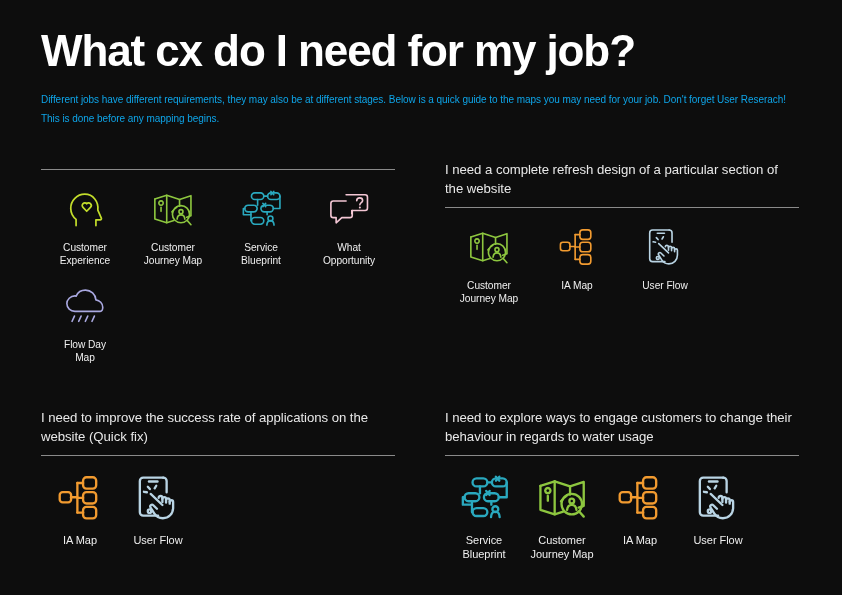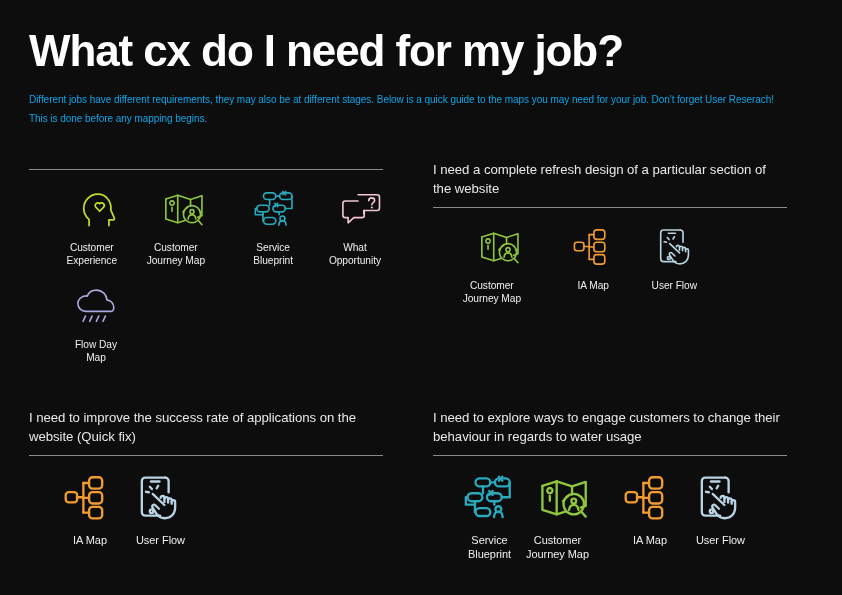--- a/index.html
+++ b/index.html
@@ -15,21 +15,21 @@
     font-family: "Liberation Sans", sans-serif;
     color: #ffffff;
     -webkit-font-smoothing: antialiased;
   }
   .page {
     position: relative;
     width: 842px;
     height: 595px;
     background: #0d0d0d;
     box-sizing: border-box;
-    padding: 0 4px;
+    padding: 0 16px;
   }
   .inner {
     position: relative;
     width: 810px;
     height: 595px;
     background: #0d0d0d;
   }
 
   
   .header {
@@ -93,21 +93,21 @@
   
   .icon-row {
     display: flex;
     flex-wrap: wrap;
     margin-top: 16px;
   }
   .icon-cell {
     width: 88px;
     display: flex;
     flex-direction: column;
-    align-items: flex-end;
+    align-items: center;
     margin-bottom: 16px;
   }
   .icon-cell.lg { width: 78px; margin-right: 0px; }
   .icon-art {
     height: 46px;
     display: flex;
     align-items: center;
     justify-content: center;
   }
   .icon-art.big { height: 52px; }

